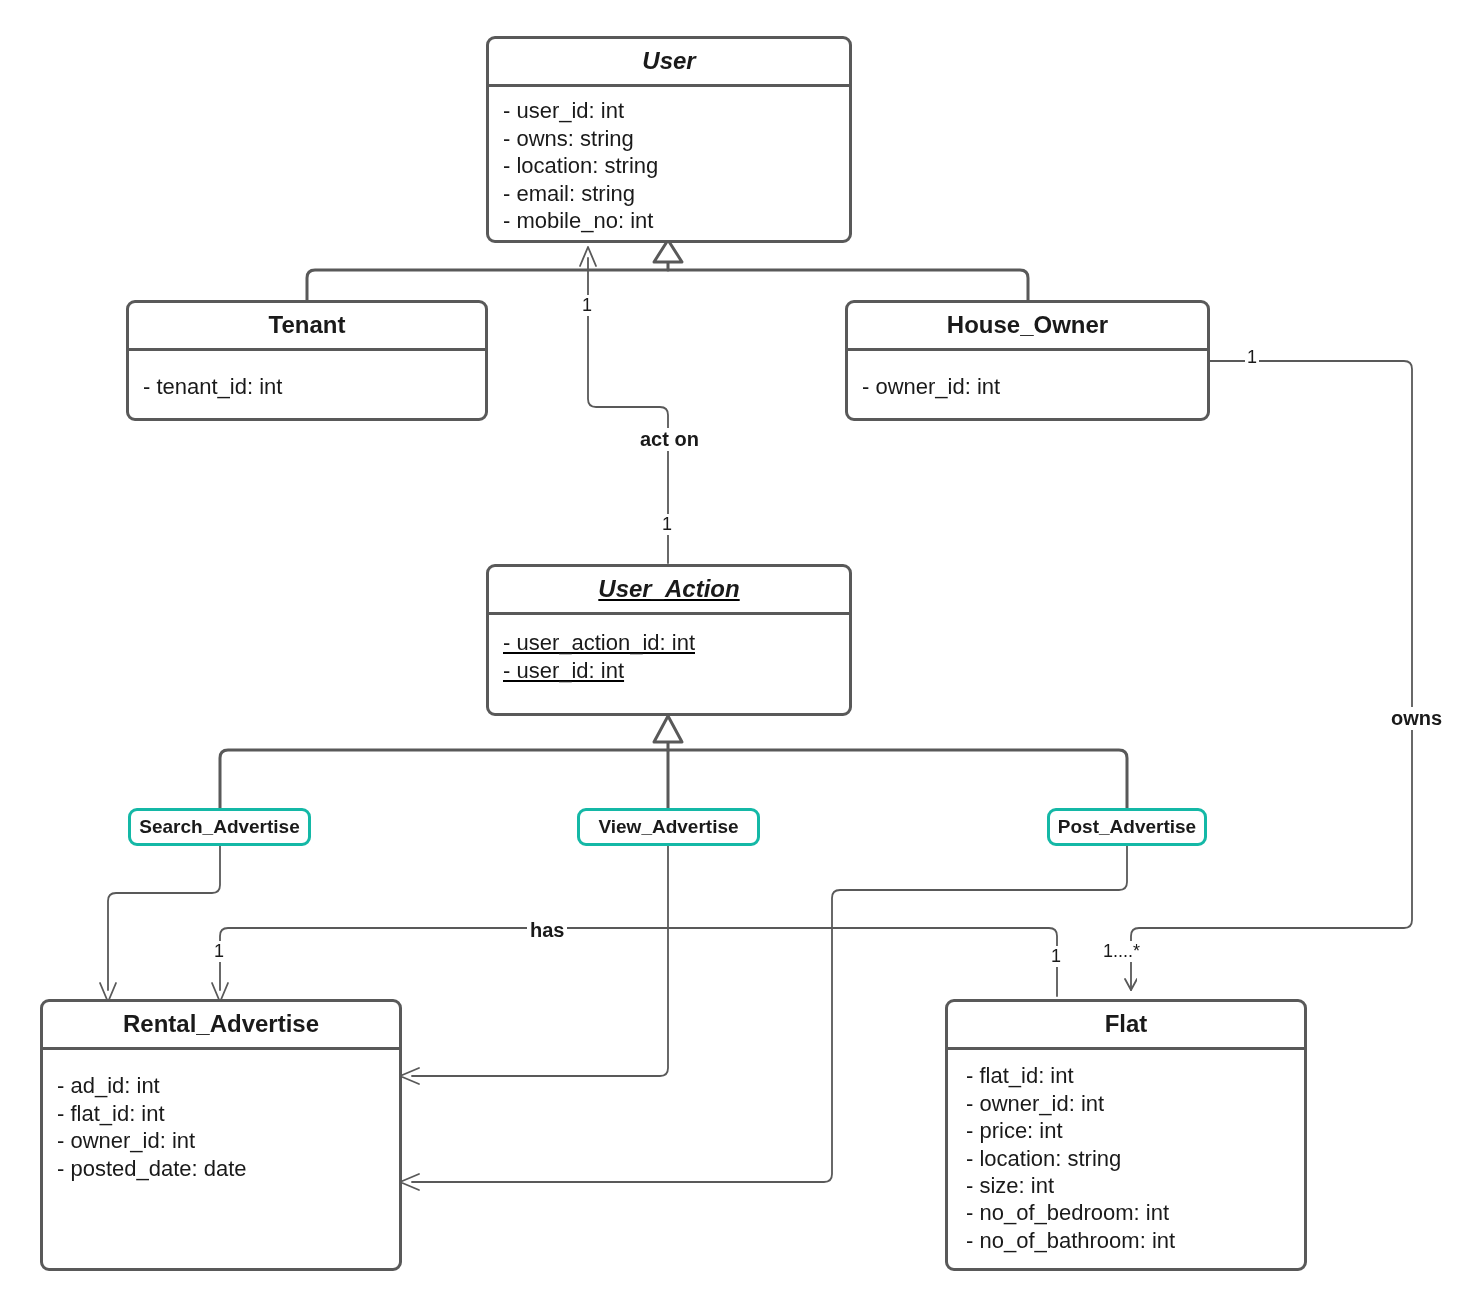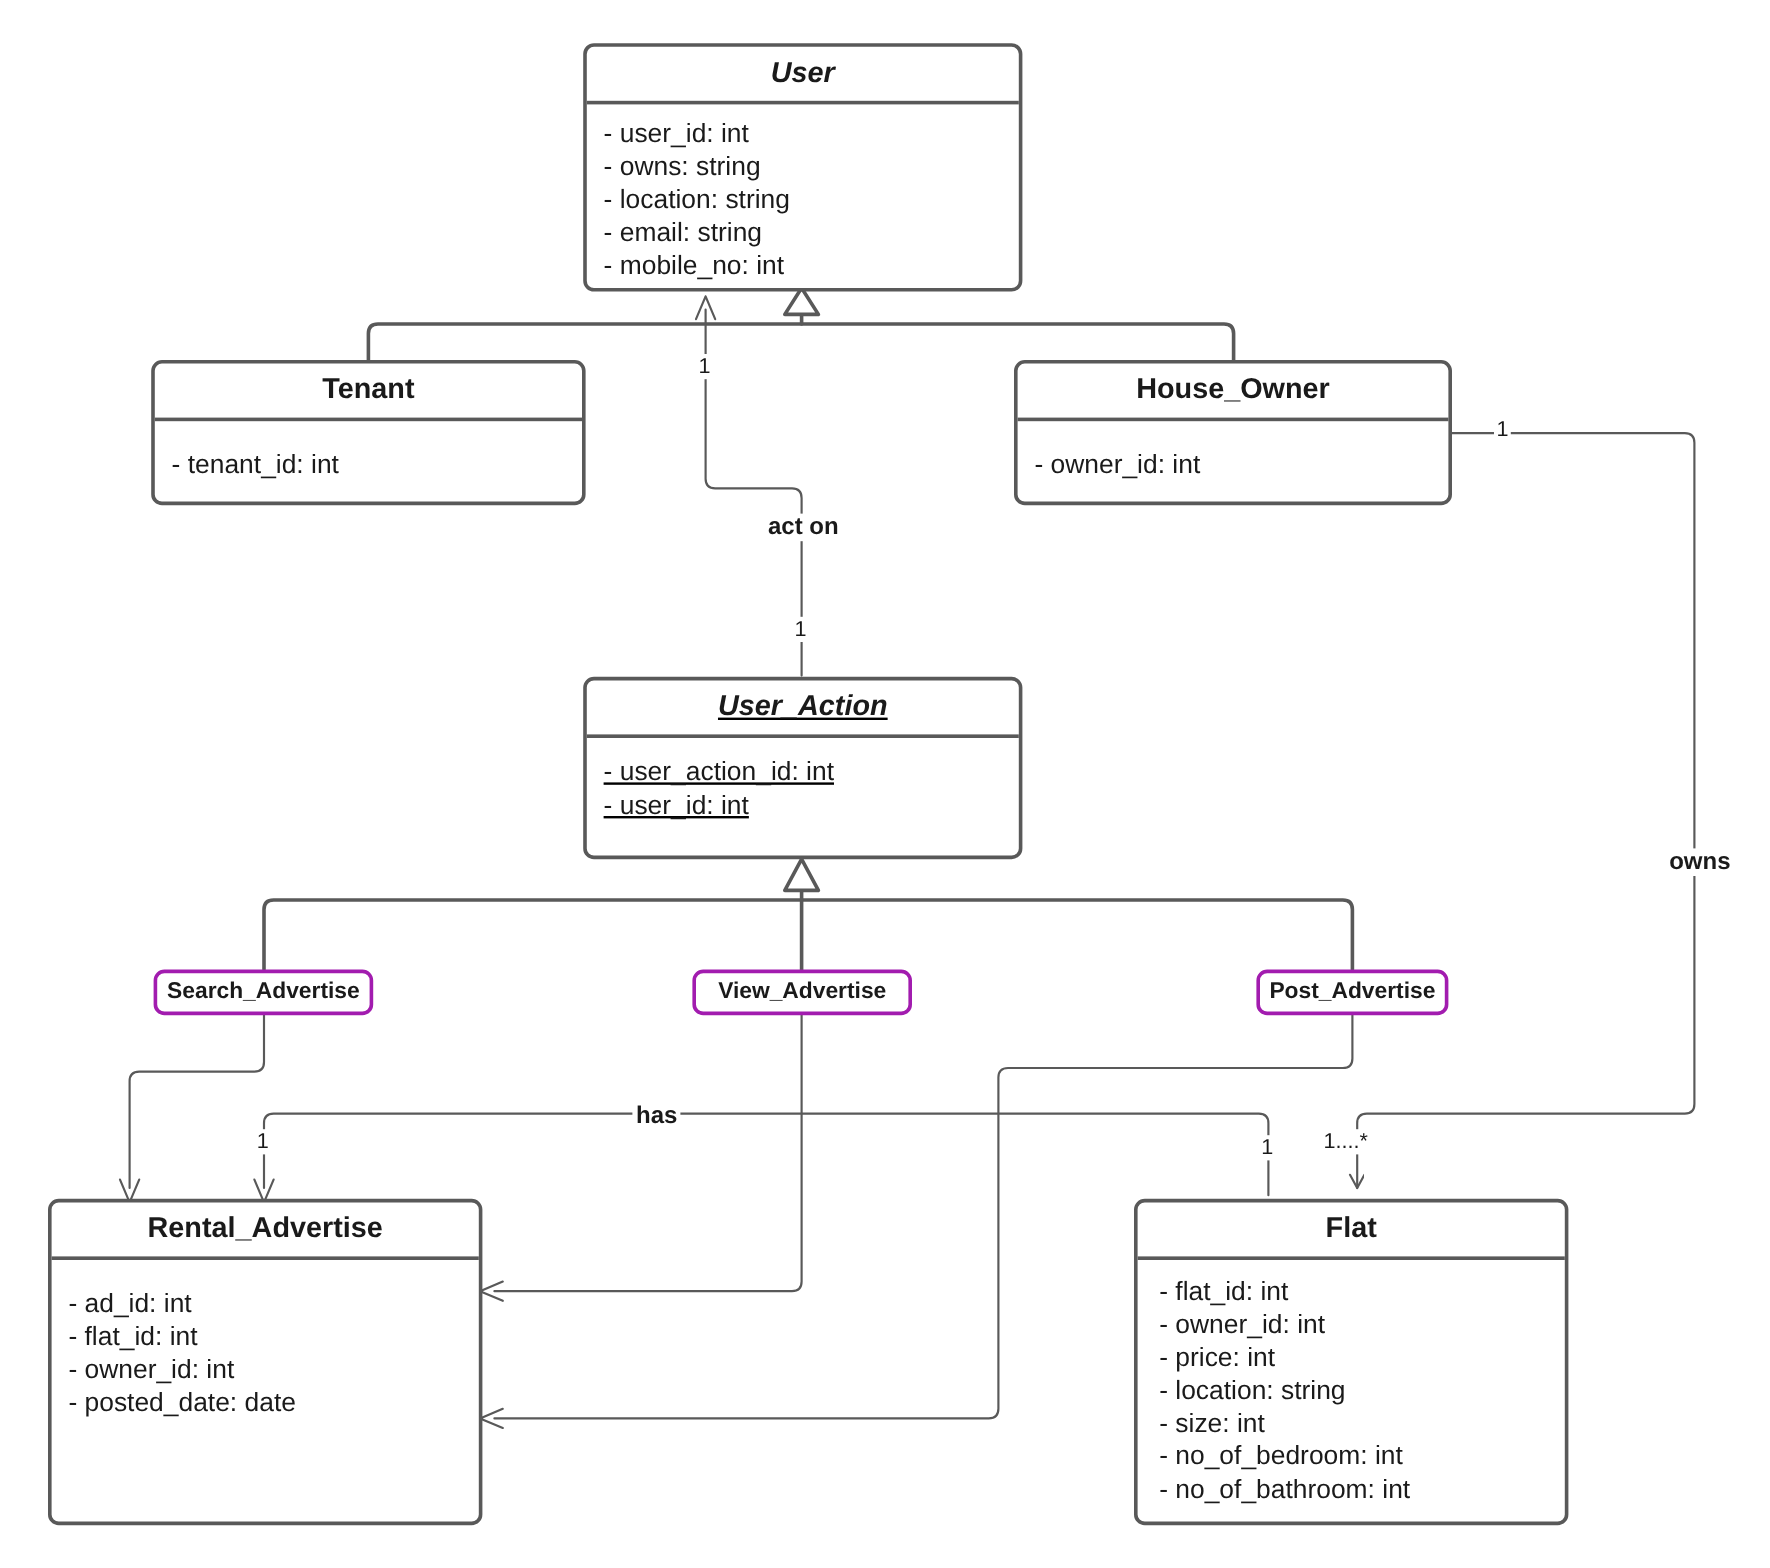--- a/index.html
+++ b/index.html
@@ -54,21 +54,21 @@
   .uml-attr {
     font-size: 22px;
     color: #1a1a1a;
     line-height: 1.245;
     white-space: nowrap;
   }
   .simple-class {
     position: absolute;
     box-sizing: border-box;
     background: #ffffff;
-    border: 3px solid #a21caf;
+    border: 3px solid #14b8a6;
     border-radius: 9px;
     z-index: 5;
     display: flex;
     align-items: center;
     justify-content: center;
   }
   .simple-class .uml-title {
     font-size: 19px;
     padding: 0;
   }

